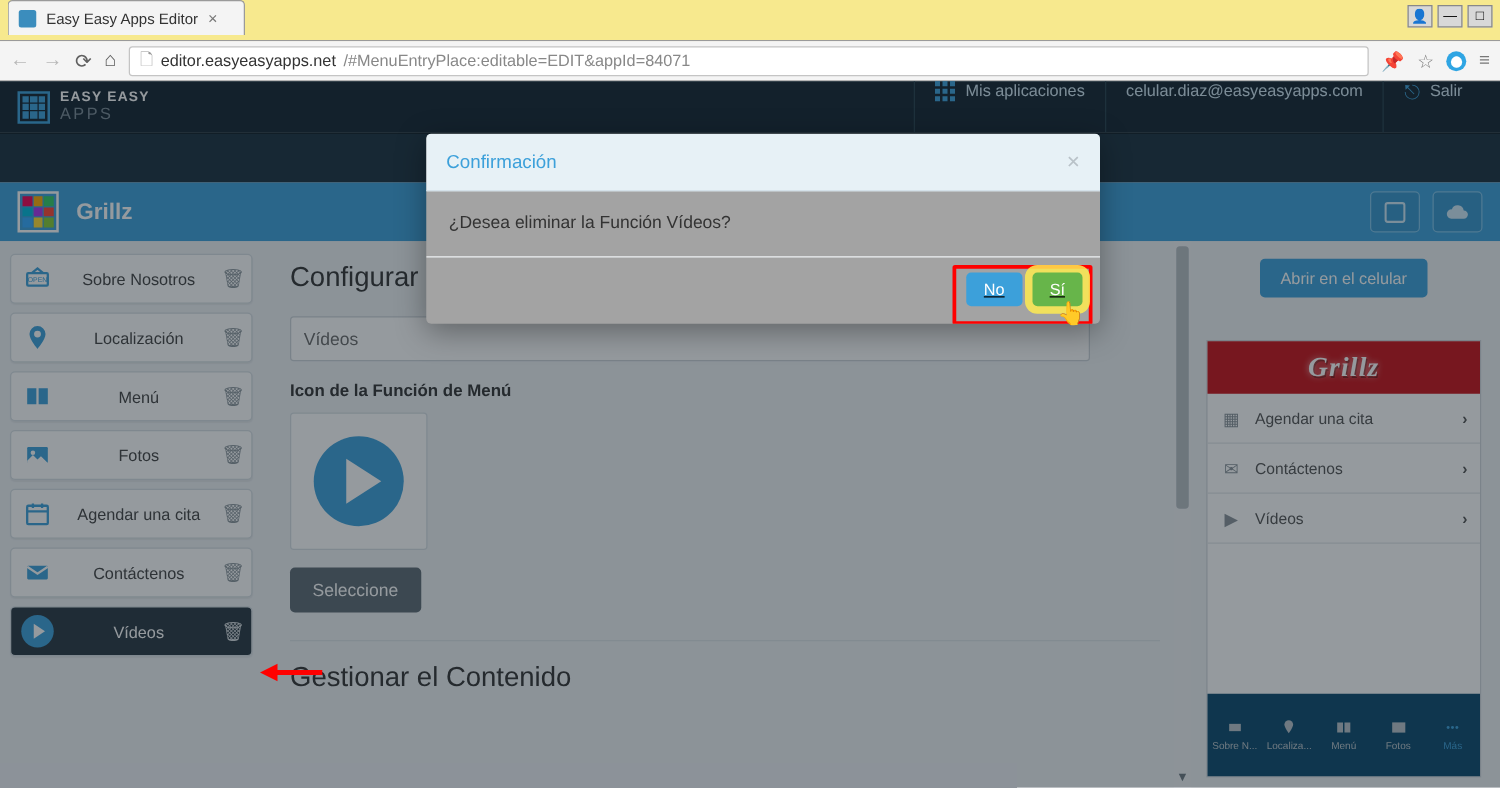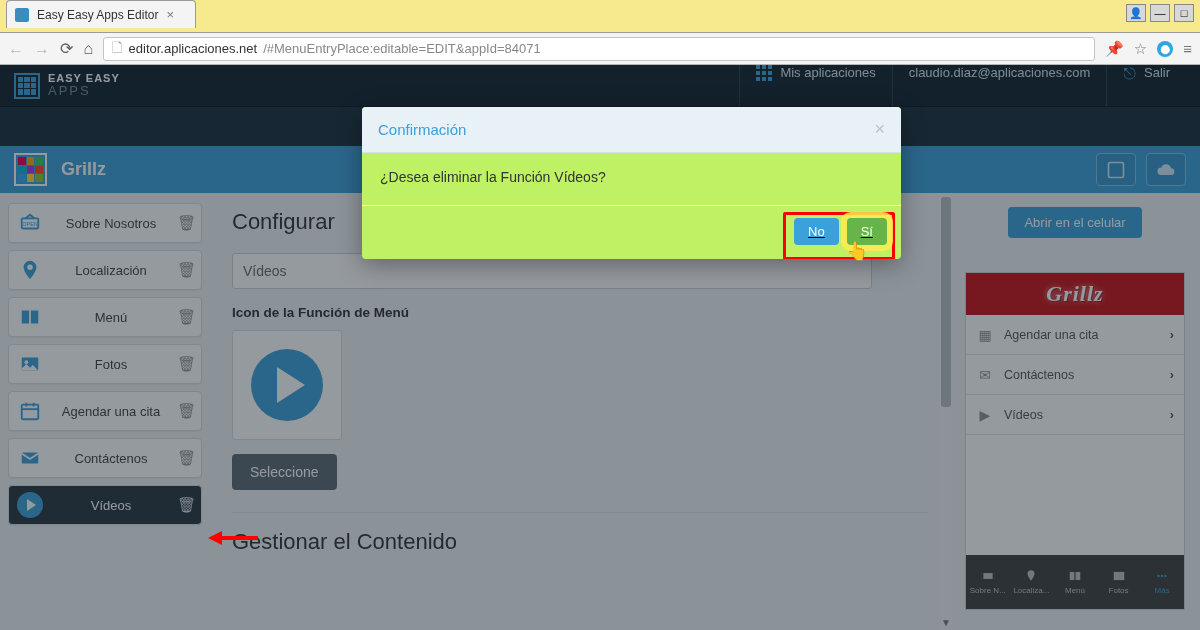--- a/index.html
+++ b/index.html
@@ -78,35 +78,35 @@
 
   .right-col { width:250px; padding:14px 10px 0; display:flex; flex-direction:column; align-items:center;gap:22px;}
   .open-btn { background:#3ca0da; color:#fff; border:none; border-radius:4px; padding:8px 16px; font-size:13px; margin-bottom:12px;}
   .phone { width:220px; border:1px solid #cfd6db; background:#fff; display:flex; flex-direction:column;}
   .phone-hdr { height:42px; background:#c81118; display:flex; align-items:center; justify-content:center; }
   .phone-hdr span { font-family:Georgia,"Times New Roman",serif; font-style:italic; font-size:22px; font-weight:bold; color:#fff; text-shadow:0 0 6px rgba(255,255,255,.7), 1px 1px 0 #7a0000; letter-spacing:1px;}
   .phone-item { height:40px; border-bottom:1px solid #e3e7ea; display:flex; align-items:center; padding:0 10px; font-size:12.5px; color:#555; gap:10px;}
   .phone-item .pico { color:#8a939a; width:18px; text-align:center; font-size:14px;}
   .phone-item .chev { margin-left:auto; color:#555; font-weight:bold;}
   .phone-spacer { flex:1; min-height:120px; }
-  .phone-tab { height:54px; background:#404040; display:flex;}
+  .phone-tab { height:66px; background:#0c4a6e; display:flex;}
   .phone-tab div { flex:1; display:flex; flex-direction:column; align-items:center; justify-content:center; color:#bac4ca; font-size:8px; gap:3px;}
   .phone-tab div.more { color:#3ca0da; }
   .phone-tab svg { width:18px; height:14px; fill:#bac4ca;}
   .phone-tab .more svg { fill:#3ca0da; }
 
   
   .vscroll { position:absolute; right:247px; top:0; width:14px; height:100%; background:#f0f3f5;}
   .vscroll .thumb { position:absolute; top:4px; left:2px; width:10px; height:210px; background:#b6bdc2; border-radius:3px;}
   .vscroll .arr { position:absolute; left:0; width:14px; height:15px; color:#6d7880; font-size:10px; display:flex; align-items:center; justify-content:center;}
   .vscroll .arr.bot { bottom:0;}
 
   
   .overlay { position:absolute; inset:0; background:rgba(20,30,40,.45); top:65px; }
-  .modal { position:absolute; top:107px; left:341px; width:539px; background:#bef264; border-radius:4px; box-shadow:0 6px 24px rgba(0,0,0,.35); overflow:hidden;margin-left:21px;}
+  .modal { position:absolute; top:107px; left:341px; width:539px; background:#a3a3a3; border-radius:4px; box-shadow:0 6px 24px rgba(0,0,0,.35); overflow:hidden;}
   .modal-hd { background:#e7f1f6; padding:12px 16px; border-bottom:1px solid #d4e1e9; display:flex; align-items:center;}
   .modal-hd h3 { font-size:15px; color:#3ca0da; font-weight:normal;}
   .modal-hd .x { margin-left:auto; color:#b9c2c8; font-size:18px; }
   .modal-bd { padding:16px 18px 20px; font-size:14px; color:#333;}
   .modal-ft { padding:12px 14px 14px; display:flex; justify-content:flex-end; gap:8px; border-top:1px solid #eef1f3; position:relative;text-decoration:underline;}
   .modal-ft .hl { position:absolute; right:6px; top:6px; width:112px; height:48px; border:3px solid #ff0000; border-radius:2px; pointer-events:none;}
   .btn { padding:6px 14px; border-radius:4px; font-size:13px; color:#fff; border:none;}
   .btn-no { background:#3ca0da;}
   .btn-si { background:#67b54a; position:relative; box-shadow:0 0 0 6px rgba(255,235,80,.85);}
   .cursor { position:absolute; left:846px; top:240px; font-size:18px; pointer-events:none; z-index:30;}
@@ -133,21 +133,21 @@
   </div>
 </div>
 
 <div class="chrome-addr">
   <span class="nav-ico disabled">←</span>
   <span class="nav-ico disabled">→</span>
   <span class="nav-ico">⟳</span>
   <span class="nav-ico">⌂</span>
   <div class="url-box">
     <span style="color:#999;">🗋</span>
-    <span class="host">editor.aplicaciones.net</span>
+    <span class="host">editor.easyeasyapps.net</span>
       <span class="path">/#MenuEntryPlace:editable=EDIT&amp;appId=84071</span>
   </div>
   <span class="tool-ico">📌</span>
   <span class="tool-ico">☆</span>
   <span class="abp">⬤</span>
   <span class="tool-ico">≡</span>
 </div>
 
 <div class="app-hdr">
   <div class="logo-sq">
@@ -174,21 +174,21 @@
         <i></i>
         <i></i>
         <i></i>
         <i></i>
         <i></i>
         <i></i>
       </span>
     <span>Mis aplicaciones</span>
   </div>
   <div class="hdr-link bl">
-    <span>claudio.diaz@aplicaciones.com</span>
+    <span>celular.diaz@easyeasyapps.com</span>
   </div>
   <div class="hdr-link bl">
     <span class="exit-ico">⎋</span>
     <span>Salir</span>
   </div>
 </div>
 
 <div class="promo">
   <span>¿Nece</span>
   <span class="pro-btn"><span>Pro!</span></span>

